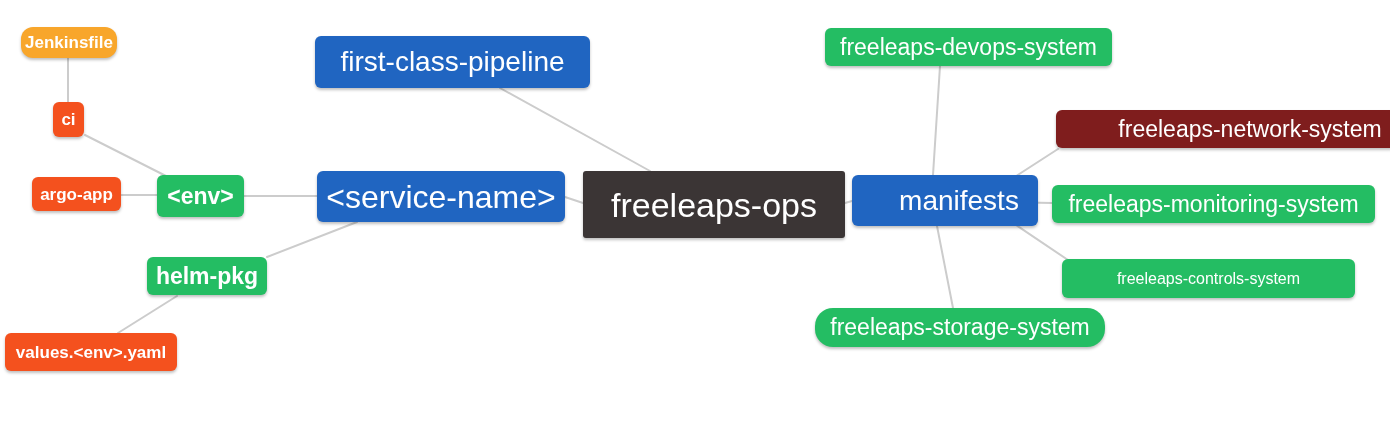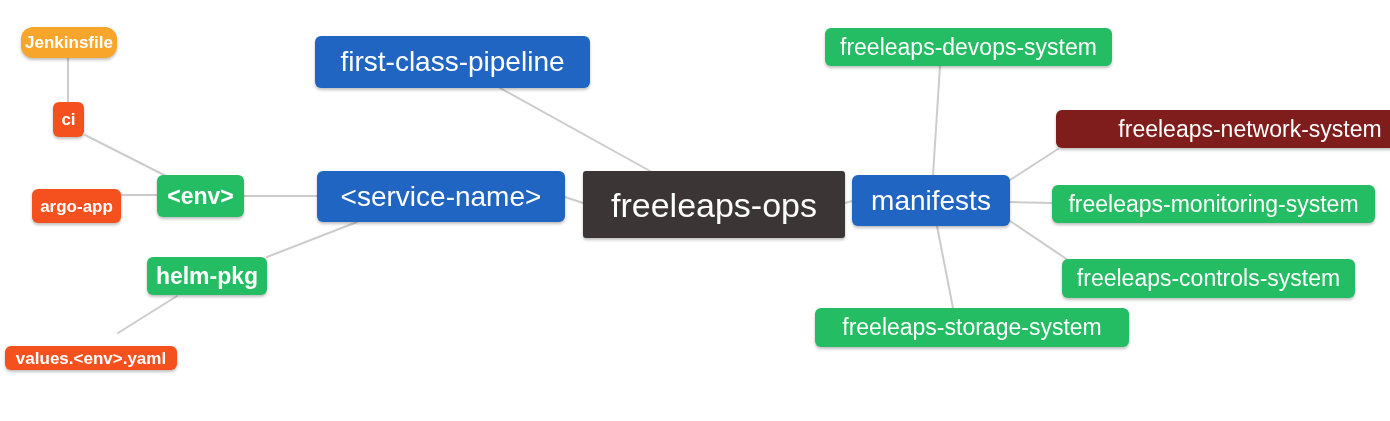--- a/index.html
+++ b/index.html
@@ -30,30 +30,30 @@
     box-shadow: 0 2px 3px rgba(0,0,0,0.25);
     white-space: nowrap;
     cursor: pointer;
     line-height: 1;
   }
   .n-jenkinsfile { left: 21px;  top: 27px;  width: 96px;  height: 31px; font-size: 17px; font-weight: 700; }
   .n-ci          { left: 53px;  top: 102px; width: 31px;  height: 35px; font-size: 17px; font-weight: 700; }
   .n-argo        { left: 32px;  top: 177px; width: 89px;  height: 34px; font-size: 17px; font-weight: 700; }
   .n-env         { left: 157px; top: 175px; width: 87px;  height: 42px; font-size: 23px; font-weight: 700; text-align: right; }
   .n-helm        { left: 147px; top: 257px; width: 120px; height: 38px; font-size: 23px; font-weight: 700; }
-  .n-values      { left: 5px;   top: 346px; width: 172px; height: 24px; font-size: 17px; font-weight: 700; }
+  .n-values      { left: 5px;   top: 333px; width: 172px; height: 38px; font-size: 17px; font-weight: 700; }
   .n-fcp         { left: 315px; top: 36px;  width: 275px; height: 52px; font-size: 28px; }
-  .n-service     { left: 317px; top: 171px; width: 248px; height: 51px; font-size: 28px; }
+  .n-service     { left: 317px; top: 171px; width: 248px; height: 51px; font-size: 32px; }
   .n-root        { left: 583px; top: 171px; width: 262px; height: 67px; font-size: 34px; border-radius: 3px; }
   .n-manifests   { left: 852px; top: 175px; width: 158px; height: 51px; font-size: 28px; }
   .n-devops      { left: 798px; top: 28px;  width: 287px; height: 38px; font-size: 23px; }
   .n-network     { left: 1056px;top: 110px; width: 292px; height: 38px; font-size: 23px; }
   .n-monitoring  { left: 1052px;top: 185px; width: 323px; height: 38px; font-size: 23px; }
-  .n-controls    { left: 1062px;top: 259px; width: 293px; height: 39px; font-size: 23px; border-radius: 6px; }
-  .n-storage     { left: 815px; top: 308px; width: 314px; height: 39px; font-size: 23px; }
+  .n-controls    { left: 1062px;top: 259px; width: 293px; height: 39px; font-size: 16px; border-radius: 6px; }
+  .n-storage     { left: 815px; top: 308px; width: 290px; height: 39px; font-size: 23px; border-radius: 18px; }
 </style>
 </head>
 <body>
 
 <div class="canvas">
 
   <svg class="edge-layer" width="1390" height="421" viewBox="0 0 1390 421">
     <line x1="68" y1="58" x2="68" y2="102"></line>
     <line x1="85" y1="135" x2="166" y2="176"></line>
     <line x1="121" y1="195" x2="157" y2="195"></line>
@@ -65,27 +65,27 @@
     <line x1="845" y1="203" x2="852" y2="201"></line>
     <line x1="933" y1="175" x2="940" y2="66"></line>
     <line x1="1010" y1="180" x2="1058" y2="149"></line>
     <line x1="1010" y1="202" x2="1052" y2="203"></line>
     <line x1="1010" y1="221" x2="1068" y2="260"></line>
     <line x1="937" y1="226" x2="953" y2="308"></line>
   </svg>
 
   <div class="node n-jenkinsfile" style="background-color: rgb(248, 166, 43); border-radius: 12px;">Jenkinsfile</div>
   <div class="node n-ci" style="background-color: rgb(244, 81, 30);">ci</div>
-  <div class="node n-argo" style="background-color: rgb(244, 81, 30); margin-top: 12px;">argo-app</div>
+  <div class="node n-argo" style="background-color: rgb(244, 81, 30);">argo-app</div>
   <div class="node n-env" style="background-color: rgb(36, 189, 99);">&lt;env&gt;</div>
   <div class="node n-helm" style="background-color: rgb(36, 189, 99);">helm-pkg</div>
   <div class="node n-values" style="background-color: rgb(244, 81, 30);">values.&lt;env&gt;.yaml</div>
   <div class="node n-fcp" style="background-color: rgb(32, 101, 193);">first-class-pipeline</div>
   <div class="node n-service" style="background-color: rgb(32, 101, 193);">&lt;service-name&gt;</div>
   <div class="node n-root" style="background-color: rgb(59, 53, 53);">freeleaps-ops</div>
-  <div class="node n-manifests" style="background-color: rgb(32, 101, 193);">manifests</div>
+  <div class="node n-manifests" style="background-color: rgb(32, 101, 193); padding-left: 28px;">manifests</div>
   <div class="node n-devops" style="background-color: rgb(36, 189, 99); margin-left: 27px;">freeleaps-devops-system</div>
   <div class="node n-network" style="background-color: #7f1d1d; padding-left: 48px;">freeleaps-network-system</div>
   <div class="node n-monitoring" style="background-color: rgb(36, 189, 99);">freeleaps-monitoring-system</div>
   <div class="node n-controls" style="background-color: rgb(36, 189, 99);">freeleaps-controls-system</div>
   <div class="node n-storage" style="background-color: rgb(36, 189, 99);">freeleaps-storage-system</div>
 
 </div>
 
 </body></html>

